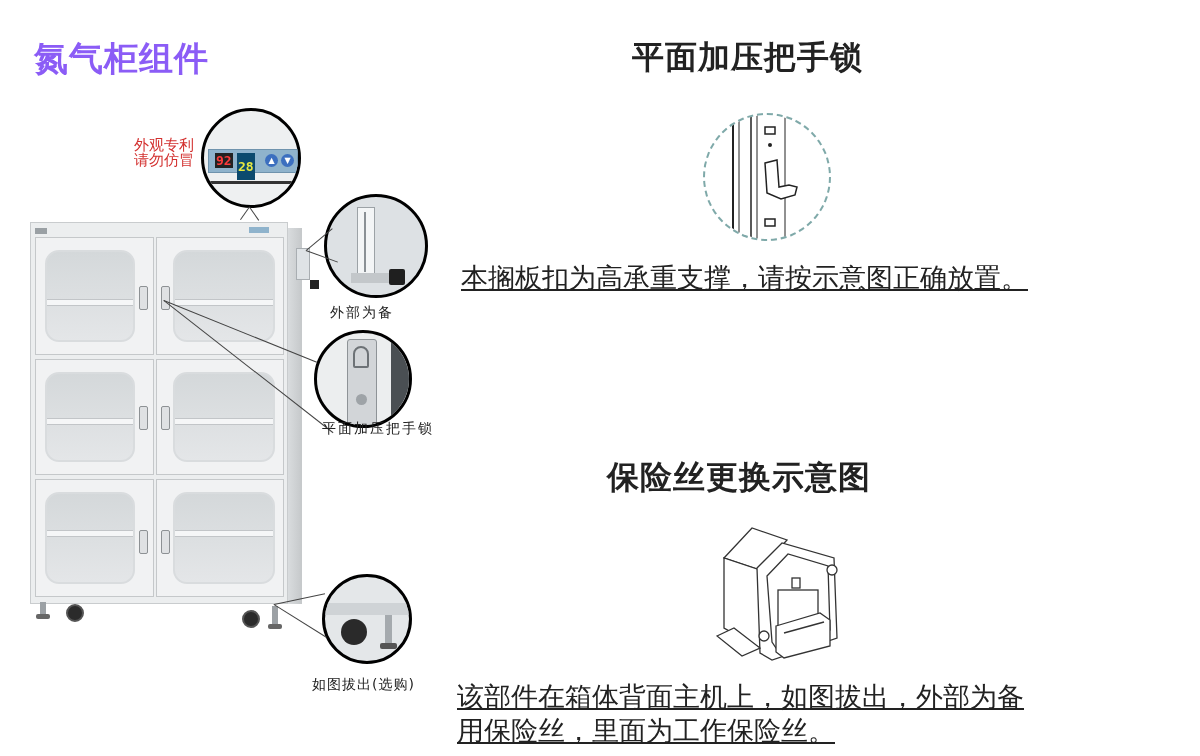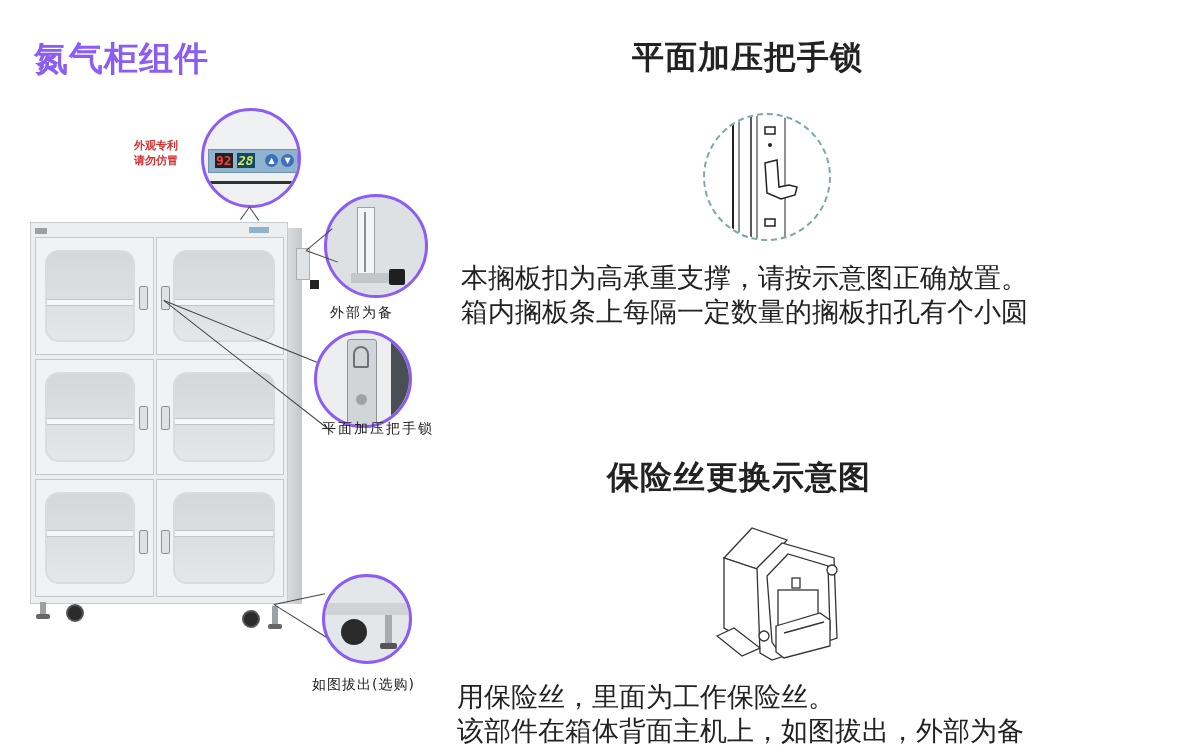--- a/index.html
+++ b/index.html
@@ -1,23 +1,23 @@
 <!DOCTYPE html>
 <html><head>
 <meta charset="utf-8">
 <style>
   html,body{margin:0;padding:0;background:#ffffff;}
   body{width:1200px;height:756px;position:relative;overflow:hidden;font-family:"DejaVu Sans","Liberation Sans",sans-serif;color:#1a1a1a;}
   .abs{position:absolute;}
   .h-left{left:34px;top:36px;font-size:34px;font-weight:bold;letter-spacing:1px;color:#8b5cf6;}
   .h-right{font-size:32px;font-weight:bold;color:#222;letter-spacing:1px;}
-  .para{font-size:27px;line-height:34px;color:#222;}
-  .warn{left:134px;top:138px;font-size:11px;font-weight:bold;color:#d3302f;line-height:15px;text-align:right;}
+  .para{font-size:27px;line-height:34px;color:#222;text-decoration:underline;}
+  .warn{left:134px;top:138px;font-size:15px;font-weight:normal;color:#d3302f;line-height:15px;text-align:right;}
   .lbl{font-size:14px;color:#222;letter-spacing:2px;}
-  .callout{border-radius:50%;border:3px solid #8b5cf6;box-sizing:border-box;overflow:hidden;background:#e9ecee;}
+  .callout{border-radius:50%;border:3px solid #000000;box-sizing:border-box;overflow:hidden;background:#e9ecee;}
   .cab{left:30px;top:222px;width:258px;height:382px;background:#eceeef;border:1px solid #c9ccce;box-sizing:border-box;}
   .cab-side{left:288px;top:228px;width:14px;height:376px;background:linear-gradient(90deg,#d9dcde,#c5c8ca);}
   .door{position:absolute;background:#f1f2f3;border:1px solid #c5c8ca;box-sizing:border-box;}
   .win{position:absolute;left:9px;top:12px;right:18px;bottom:12px;border-radius:14px;background:linear-gradient(180deg,#d4d8da,#e4e6e8);border:2px solid #d9dcde;box-sizing:border-box;}
   .shelf{position:absolute;left:0;right:0;height:5px;background:#f5f6f7;border-top:1px solid #c2c5c8;border-bottom:1px solid #c2c5c8;}
   .handle{position:absolute;width:7px;height:22px;border:1px solid #8d9194;border-radius:2px;background:#dfe1e3;}
   .line{position:absolute;height:1px;background:#444;transform-origin:0 0;}
 </style>
 </head>
 <body>
@@ -25,21 +25,21 @@
 <div class="abs h-left">氮气柜组件</div>
 
 <div class="abs warn">
   <div>外观专利</div>
   <div>请勿仿冒</div>
 </div>
 
 <div class="abs callout" style="left:201px;top:108px;width:100px;height:100px;background:#eef0f1;">
   <div style="position:absolute;left:4px;top:38px;width:90px;height:24px;background:#8fb3cc;border:1px solid #6f93ad;box-sizing:border-box;">
     <span style="position:absolute;left:6px;top:3px;background:#222;color:#ff3b3b;font-family:'DejaVu Sans Mono',monospace;font-size:13px;font-weight:bold;padding:0 1px;">92</span>
-    <span style="position:absolute;left:28px;top:3px;background:#0c4a6e;color:#e8e840;font-family:'DejaVu Sans Mono',monospace;font-size:13px;font-weight:bold;padding:0 1px;font-style:italic;">28</span>
+    <span style="position:absolute;left:28px;top:3px;background:#0c4a6e;color:#e8e840;font-family:'DejaVu Sans Mono',monospace;font-size:13px;font-weight:bold;padding:6px 1px;">28</span>
     <span style="position:absolute;left:56px;top:4px;width:13px;height:13px;border-radius:50%;background:#3c6fbf;color:#fff;font-size:8px;text-align:center;line-height:13px;">▲</span>
     <span style="position:absolute;left:72px;top:4px;width:13px;height:13px;border-radius:50%;background:#3c6fbf;color:#fff;font-size:8px;text-align:center;line-height:13px;">▼</span>
   </div>
   <div style="position:absolute;left:0;right:0;top:70px;height:3px;background:#333;"></div>
 </div>
 <div class="line" style="left:250px;top:207px;width:16px;transform:rotate(55deg);"></div>
 <div class="line" style="left:250px;top:207px;width:16px;transform:rotate(125deg);"></div>
 
 <div class="abs cab-side"></div>
 <div class="abs cab">
@@ -137,35 +137,34 @@
     <line x1="52" y1="0" x2="52" y2="124" stroke="#222" stroke-width="1"></line>
     <line x1="80" y1="0" x2="80" y2="124" stroke="#222" stroke-width="1"></line>
     <rect x="60" y="12" width="10" height="7" fill="none" stroke="#222" stroke-width="1.5"></rect>
     <circle cx="65" cy="30" r="2" fill="#222"></circle>
     <path d="M60 48 L72 45 L74 72 L84 70 L92 72 L90 80 L76 84 L62 78 Z" fill="#fff" stroke="#222" stroke-width="1.5"></path>
     <rect x="60" y="104" width="10" height="7" fill="none" stroke="#222" stroke-width="1.5"></rect>
   </svg>
 </div>
 <div class="abs para" style="left:461px;top:261px;">
   <div>本搁板扣为高承重支撑，请按示意图正确放置。</div>
-  <div>箱内搁板条上每隔一定数量的搁板扣孔有个小圆</div>
 </div>
 
 <div class="abs h-right" style="left:607px;top:456px;">保险丝更换示意图</div>
 <div class="abs" style="left:712px;top:518px;width:140px;height:145px;">
   <svg width="140" height="145" viewBox="0 0 140 145" fill="#fff" stroke="#333" stroke-width="1.3">
     <path d="M12 40 L40 10 L75 22 L48 52 Z"></path>
     <path d="M12 40 L12 110 L48 130 L48 52 Z"></path>
     <path d="M45 50 L70 25 L122 40 L125 120 L60 142 L48 135 Z"></path>
     <path d="M55 58 L76 36 L116 48 L118 112 L64 130 L60 124 Z"></path>
     <rect x="66" y="72" width="40" height="40"></rect>
     <circle cx="120" cy="52" r="5"></circle>
     <circle cx="52" cy="118" r="5"></circle>
     <path d="M5 118 L22 110 L48 130 L30 138 Z"></path>
     <path d="M64 108 L108 95 L118 102 L118 128 L72 140 L64 134 Z"></path>
     <path d="M72 115 L112 104"></path>
     <rect x="80" y="60" width="8" height="10"></rect>
   </svg>
 </div>
 <div class="abs para" style="left:457px;top:680px;">
+  <div>该部件在箱体背面主机上，如图拔出，外部为备</div>
   <div>用保险丝，里面为工作保险丝。</div>
-  <div>该部件在箱体背面主机上，如图拔出，外部为备</div>
 </div>
 
 </body></html>

